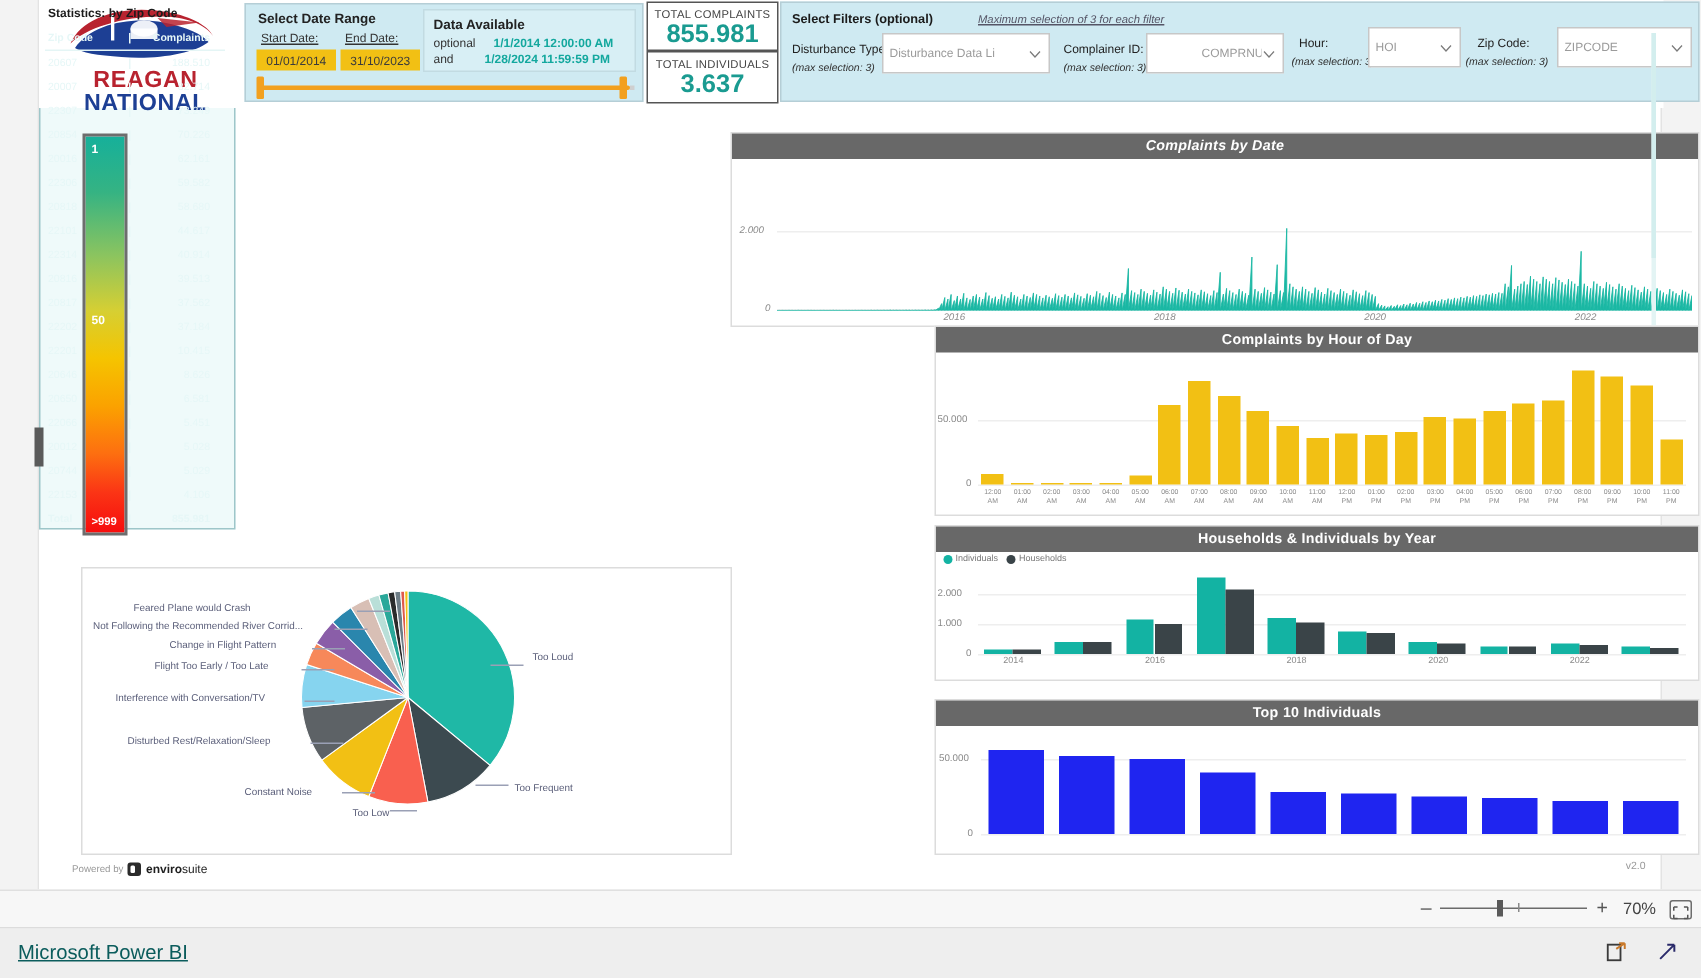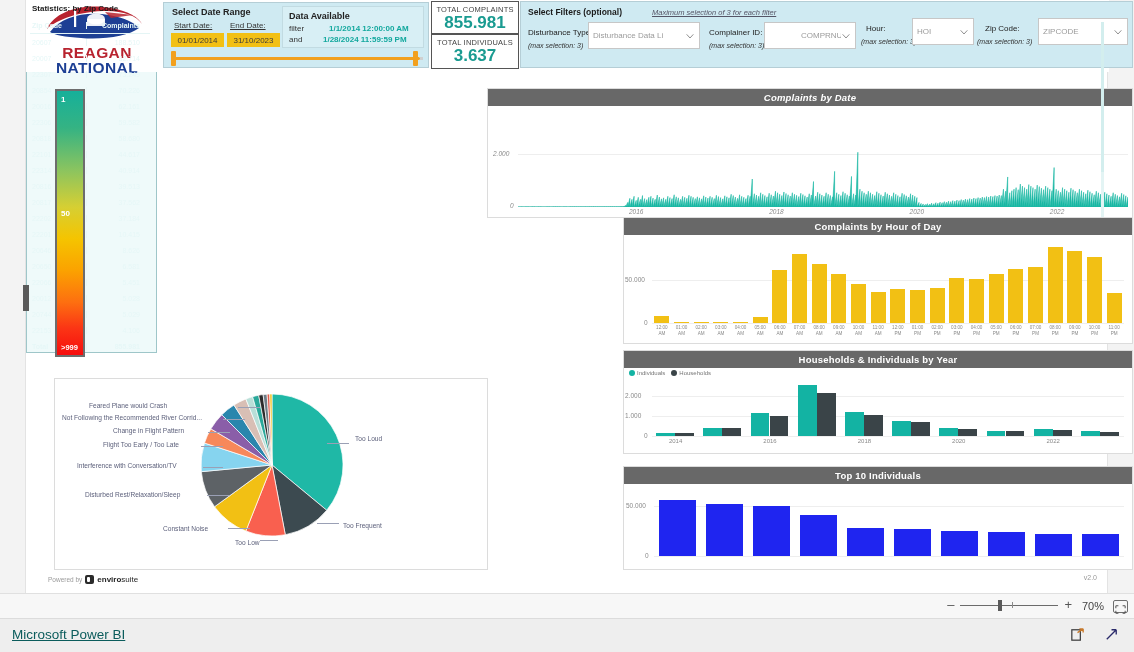--- a/index.html
+++ b/index.html
@@ -166,21 +166,21 @@
 
       <div class="panel-blue daterange">
         <div class="dr-title">Select Date Range</div>
         <div class="dr-label s">Start Date:</div>
         <div class="dr-label e">End Date:</div>
         <div class="dr-chip s">01/01/2014</div>
         <div class="dr-chip e">31/10/2023</div>
 
         <div class="avail">
           <div class="avail-t">Data Available</div>
-          <div class="avail-k1">filter</div>
+          <div class="avail-k1">optional</div>
           <div class="avail-k2">and</div>
           <div class="avail-v1">1/1/2014 12:00:00 AM</div>
           <div class="avail-v2">1/28/2024 11:59:59 PM</div>
         </div>
 
         <div class="slider-track"></div>
         <div class="slider-rest"></div>
         <div class="slider-h a"></div>
         <div class="slider-h b"></div>
       </div>

